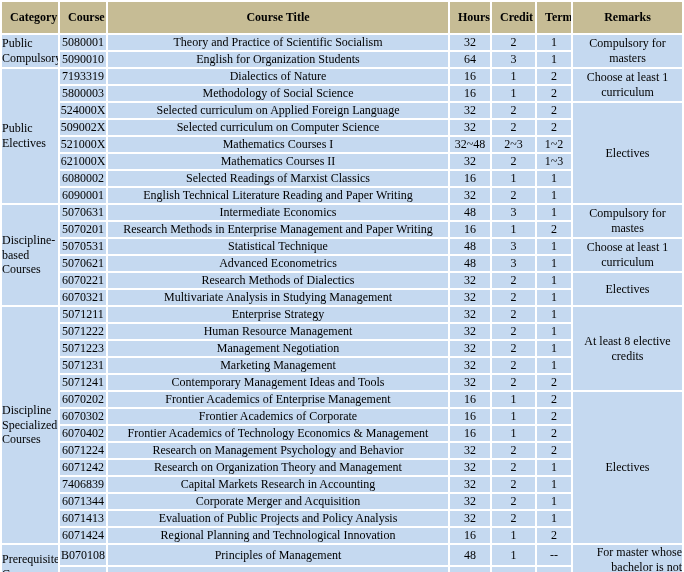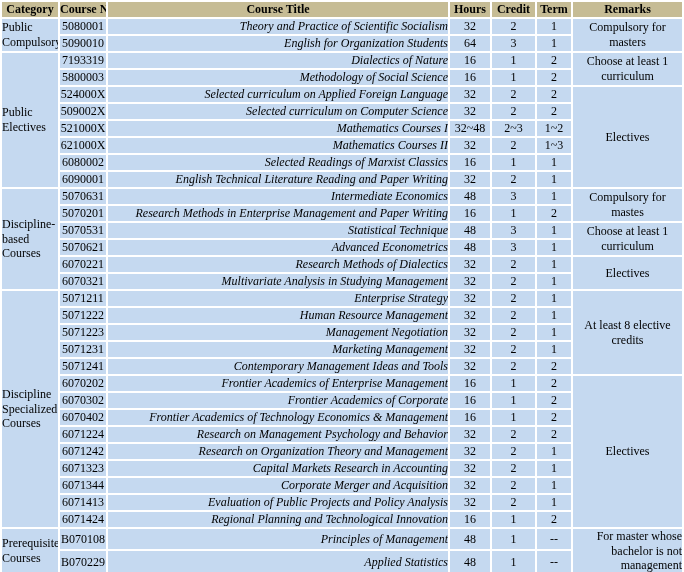--- a/index.html
+++ b/index.html
@@ -13,21 +13,21 @@
     border-collapse: separate;
     border-spacing: 2px;
     font-family: "Liberation Serif", "DejaVu Serif", serif;
     font-size: 12px;
     color: #000000;
   }
   table.course-table th {
     background: #c6bc95;
     font-weight: bold;
     height: 15px;
-    padding: 0;
+    padding: 8px;
     text-align: center;
     overflow: hidden;
     white-space: nowrap;
   }
   table.course-table td {
     background: #c5d9f0;
     height: 15px;
     padding: 0;
     line-height: 1.22;
     vertical-align: middle;
@@ -37,24 +37,23 @@
     text-align: left;
     padding: 0 2px;
     line-height: 16px;
   }
   td.no {
     text-align: center;
     white-space: nowrap;
     margin-top: 21px;
   }
   td.title {
-    text-align: right;
+    text-align: center;
     padding: 0 4px;
     white-space: nowrap;
-    font-style: italic;
   }
   td.c {
     text-align: center;
     white-space: nowrap;
   }
   td.remarks {
     text-align: center;
     line-height: 14px;
     padding: 0 1px;
   }
@@ -279,21 +278,21 @@
         <td class="c">2</td>
       </tr>
       <tr>
         <td class="no">6071242</td>
         <td class="title">Research on Organization Theory and Management</td>
         <td class="c">32</td>
         <td class="c">2</td>
         <td class="c">1</td>
       </tr>
       <tr>
-        <td class="no">6071323</td>
+        <td class="no">7406839</td>
         <td class="title">Capital Markets Research in Accounting</td>
         <td class="c">32</td>
         <td class="c">2</td>
         <td class="c">1</td>
       </tr>
       <tr>
         <td class="no">6071344</td>
         <td class="title">Corporate Merger and Acquisition</td>
         <td class="c">32</td>
         <td class="c">2</td>

